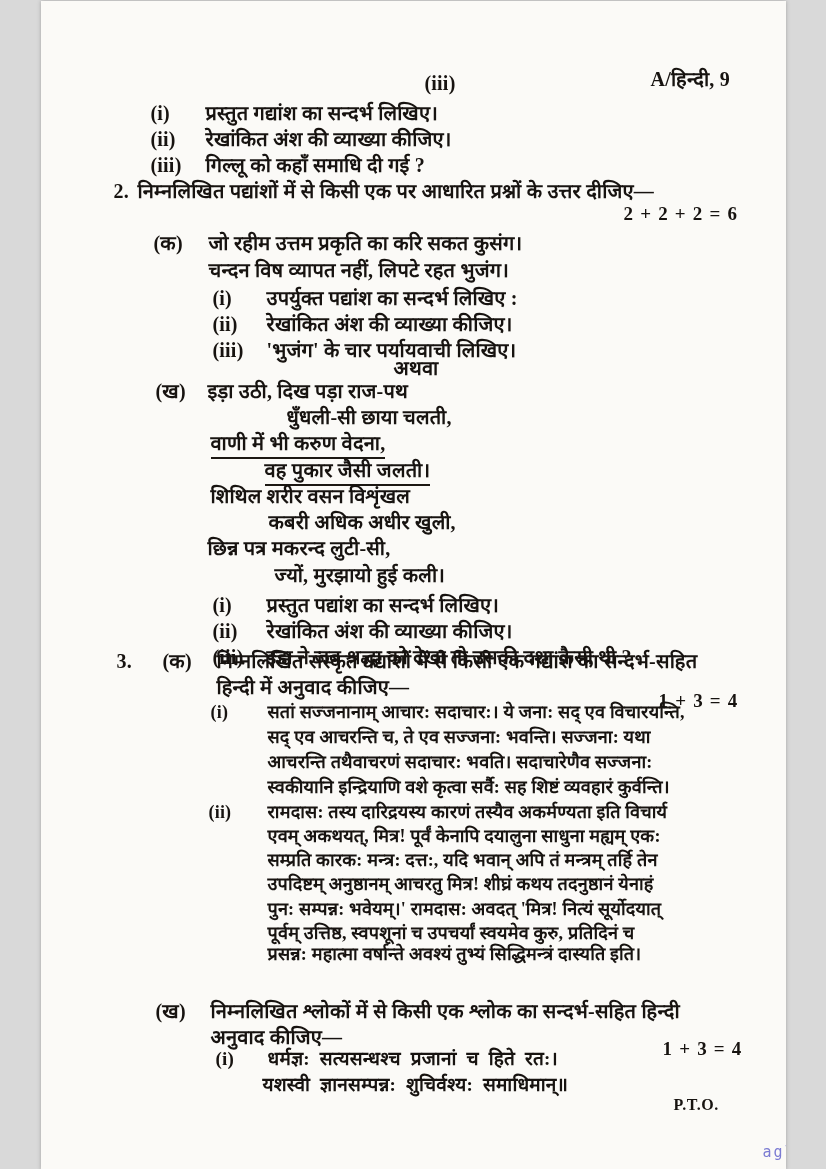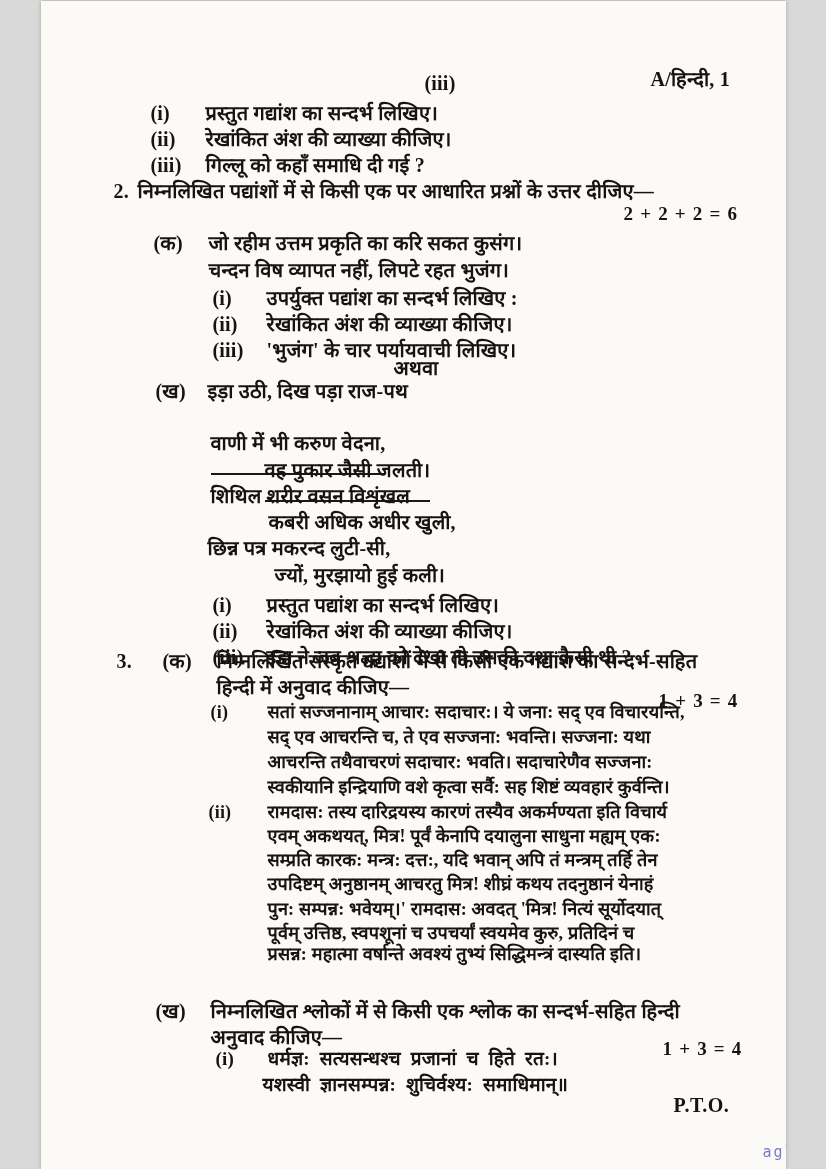--- a/index.html
+++ b/index.html
@@ -16,38 +16,38 @@
   .t{
     position:absolute;
     font-weight:bold;
     font-size:20px;
     line-height:24px;
     white-space:nowrap;
     letter-spacing:0.2px;
   }
   .sans{font-size:18px;line-height:23px;}
   .marks{font-size:19px;word-spacing:2px;font-family:Liberation Serif, serif;}
-  .ul{border-bottom:2.5px solid #1c1813;padding-bottom:18px;}
+  .ul{border-bottom:2.5px solid #1c1813;padding-bottom:2px;}
   .shloka{font-size:19px;word-spacing:5px;}
-  .pto{font-size:20px;letter-spacing:0.5px;}
+  .pto{font-size:16px;letter-spacing:0.5px;}
   .wm{
     font-family:"DejaVu Sans Mono","Liberation Mono",monospace;
     font-weight:normal;
     font-size:15px;
     letter-spacing:2px;
     color:#7b7bd2;
   }
 </style>
 </head>
 <body>
 
 <div class="page">
 
   <div class="t" style="left:384px;top:70px">(iii)</div>
-  <div class="t" style="left:610px;top:66px">A/हिन्दी, 1</div>
+  <div class="t" style="left:610px;top:66px">A/हिन्दी, 9</div>
 
   <div class="t" style="left:110px;top:100px">(i)</div>
   <div class="t" style="left:165px;top:100px">प्रस्तुत गद्यांश का सन्दर्भ लिखिए।</div>
   <div class="t" style="left:110px;top:126px">(ii)</div>
   <div class="t" style="left:165px;top:126px">रेखांकित अंश की व्याख्या कीजिए।</div>
   <div class="t" style="left:110px;top:152px">(iii)</div>
   <div class="t" style="left:165px;top:152px">गिल्लू को कहाँ समाधि दी गई ?</div>
 
   <div class="t" style="left:73px;top:178px">2.</div>
   <div class="t" style="left:97px;top:178px">निम्नलिखित पद्यांशों में से किसी एक पर आधारित प्रश्नों के उत्तर दीजिए—</div>
@@ -60,20 +60,21 @@
   <div class="t" style="left:226px;top:285px">उपर्युक्त पद्यांश का सन्दर्भ लिखिए :</div>
   <div class="t" style="left:172px;top:311px">(ii)</div>
   <div class="t" style="left:226px;top:311px">रेखांकित अंश की व्याख्या कीजिए।</div>
   <div class="t" style="left:172px;top:337px">(iii)</div>
   <div class="t" style="left:226px;top:337px">'भुजंग' के चार पर्यायवाची लिखिए।</div>
 
   <div class="t" style="left:353px;top:355px">अथवा</div>
 
   <div class="t" style="left:115px;top:378px">(ख)</div>
   <div class="t" style="left:167px;top:378px">इड़ा उठी, दिख पड़ा राज-पथ</div>
+  <div class="t" style="left:246px;top:404px">धुँधली-सी छाया चलती,</div>
   <div class="t ul" style="left:170px;top:430px">वाणी में भी करुण वेदना,</div>
   <div class="t ul" style="left:224px;top:457px">वह पुकार जैसी जलती।</div>
   <div class="t" style="left:170px;top:483px">शिथिल शरीर वसन विशृंखल</div>
   <div class="t" style="left:228px;top:509px">कबरी अधिक अधीर खुली,</div>
   <div class="t" style="left:167px;top:535px">छिन्न पत्र मकरन्द लुटी-सी,</div>
   <div class="t" style="left:234px;top:562px">ज्यों, मुरझायो हुई कली।</div>
   <div class="t" style="left:172px;top:592px">(i)</div>
   <div class="t" style="left:226px;top:592px">प्रस्तुत पद्यांश का सन्दर्भ लिखिए।</div>
   <div class="t" style="left:172px;top:618px">(ii)</div>
   <div class="t" style="left:226px;top:618px">रेखांकित अंश की व्याख्या कीजिए।</div>

